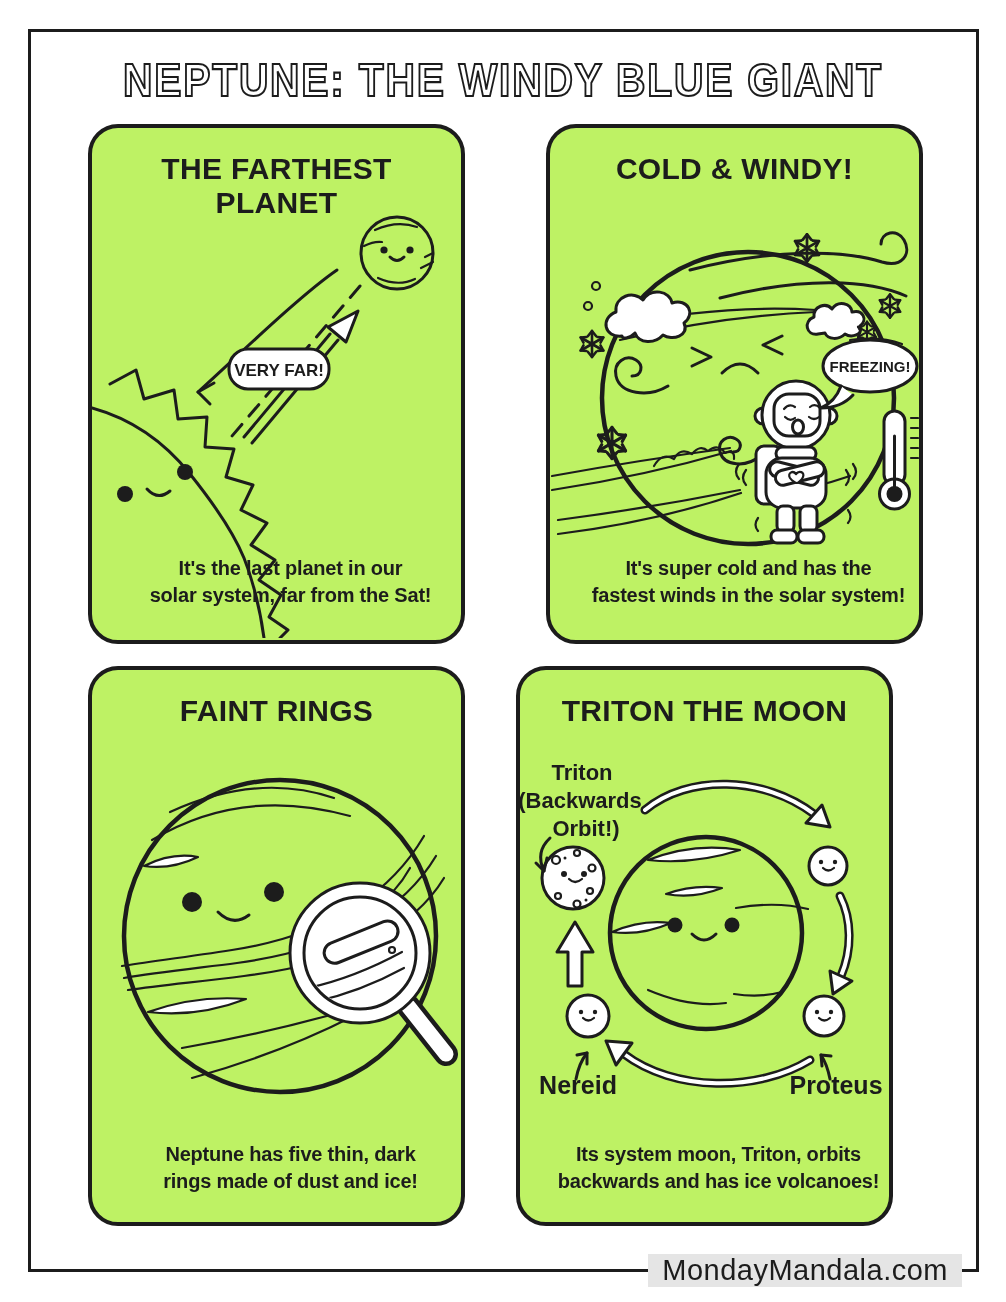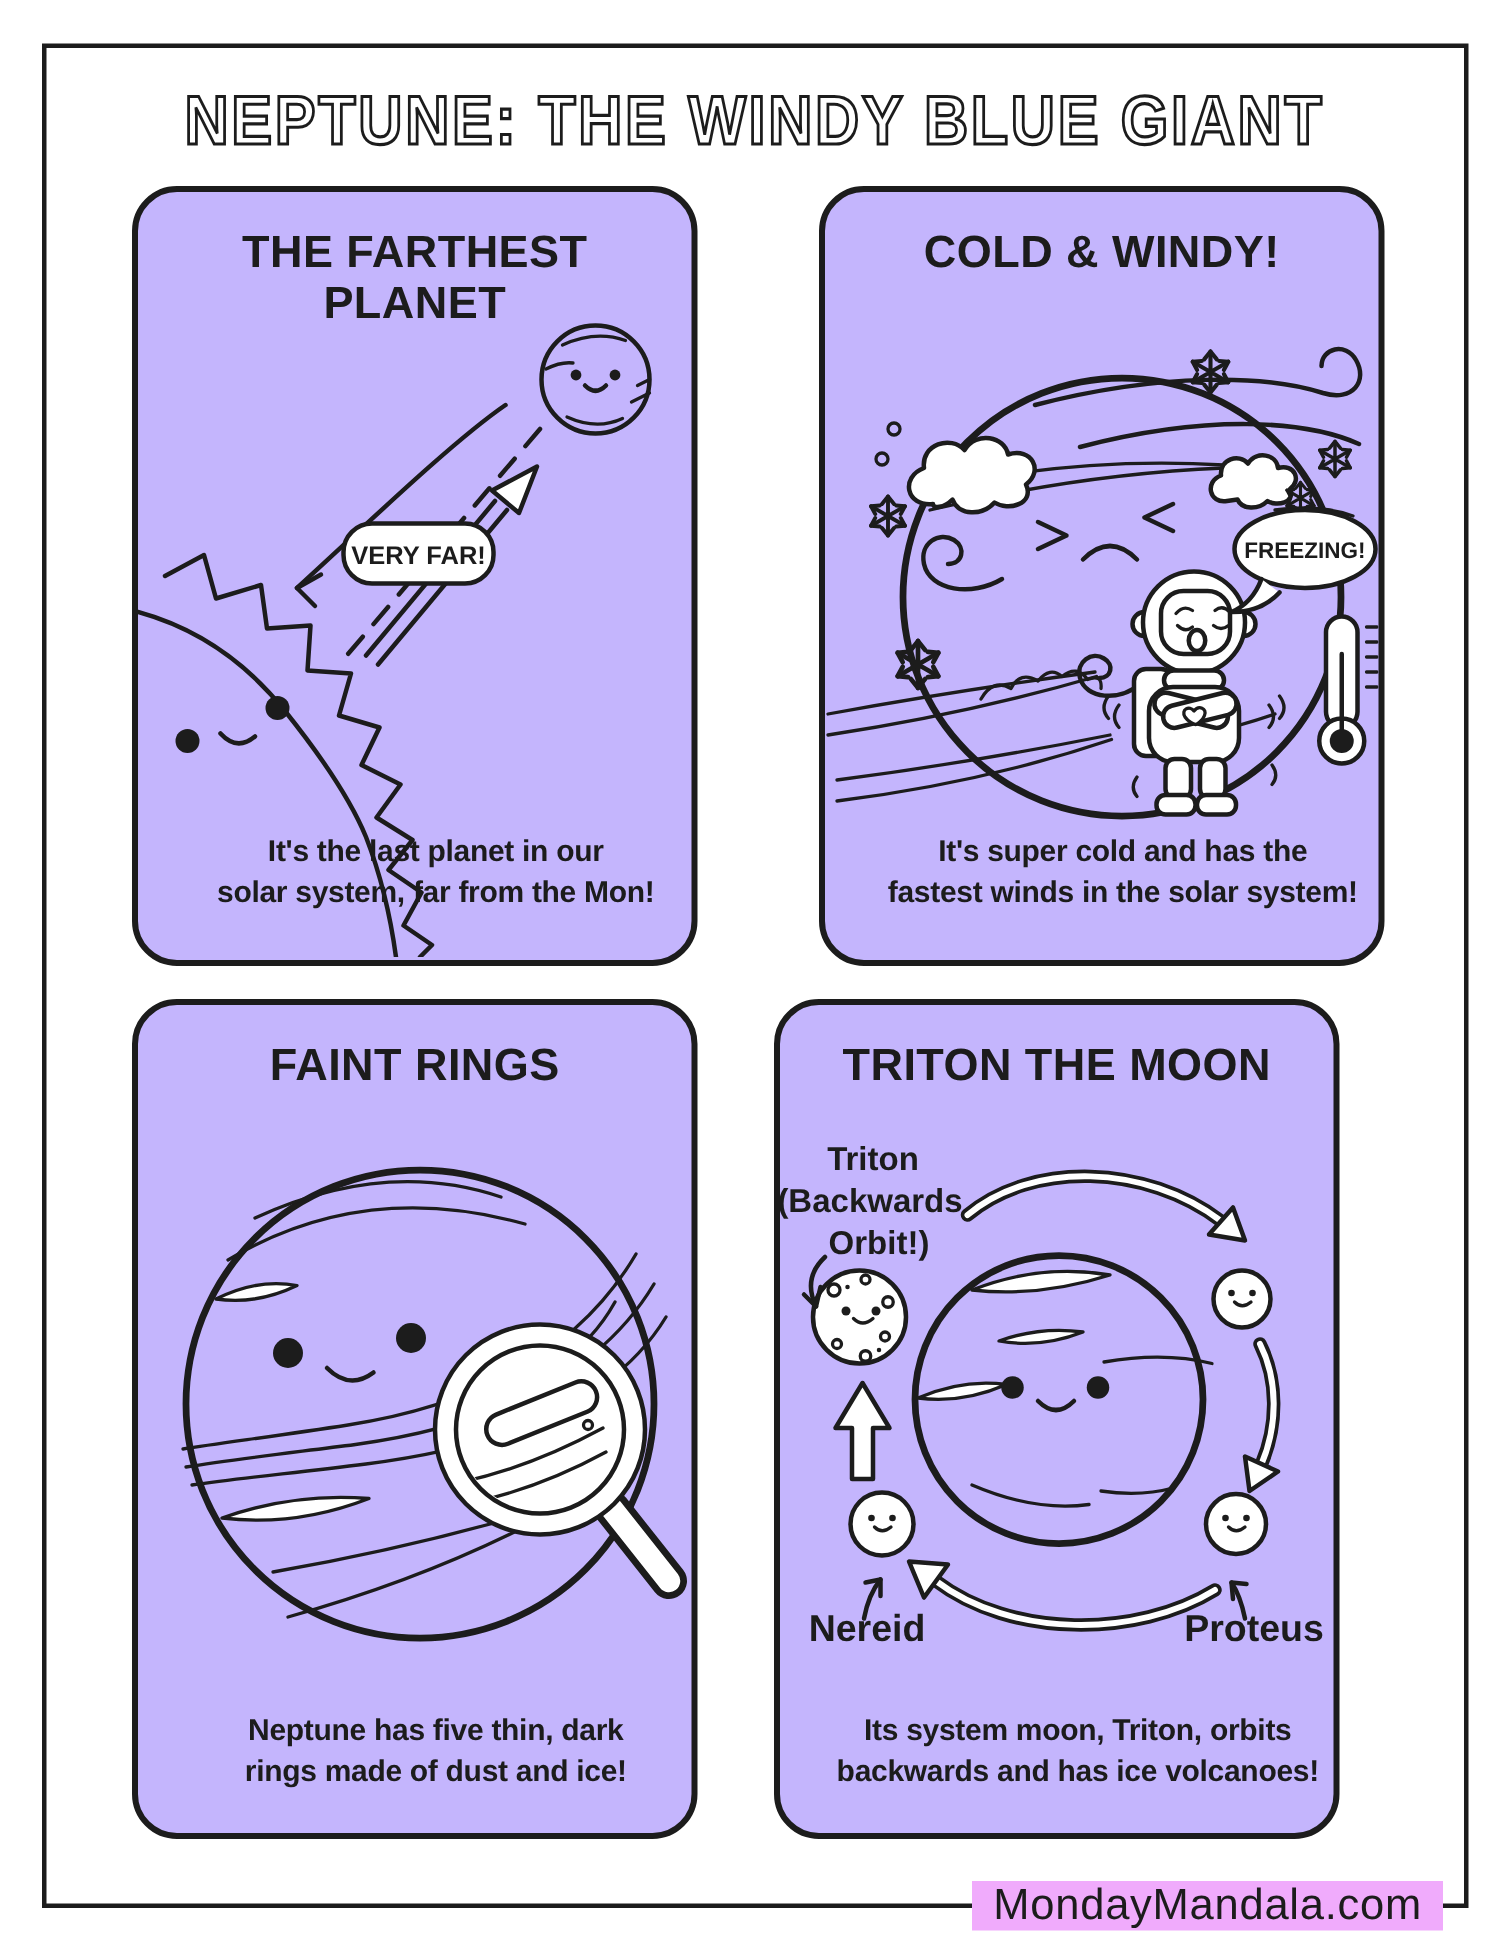--- a/index.html
+++ b/index.html
@@ -3,21 +3,21 @@
 <meta charset="utf-8">
 <style>
   html,body{margin:0;padding:0;background:#e8e8e8;}
   .sheet{position:relative;width:1006px;height:1302px;background:#ffffff;overflow:hidden;
          font-family:"Liberation Sans",sans-serif;color:#1c1c1c;padding-left:12px;}
   .outer-border{position:absolute;left:28px;top:29px;width:951px;height:1243px;
                 border:3px solid #1c1c1c;box-sizing:border-box;}
   .title-svg{position:absolute;left:28px;top:42px;width:950px;height:64px;}
   .outline-title{font-family:"Liberation Sans",sans-serif;font-weight:700;font-size:46px;
                  fill:#ffffff;stroke:#1c1c1c;stroke-width:2.1px;letter-spacing:2px;}
-  .panel{position:absolute;border:4px solid #1c1c1c;border-radius:30px;background:#c4b5fd;box-sizing:border-box;}
+  .panel{position:absolute;border:4px solid #1c1c1c;border-radius:30px;background:#bef264;box-sizing:border-box;}
   .p1{left:88px;top:124px;width:377px;height:520px;}
   .p2{left:546px;top:124px;width:377px;height:520px;}
   .p3{left:88px;top:666px;width:377px;height:560px;}
   .p4{left:516px;top:666px;width:377px;height:560px;}
   .heading{margin:24px 6px 0;text-align:center;font-size:30px;font-weight:700;letter-spacing:0.3px;}
   .caption{position:absolute;left:0;right:0;text-align:center;font-size:20px;font-weight:700;
            line-height:1.38;letter-spacing:-0.2px;z-index:2;margin-left:28px;}
   .p1 .caption,.p2 .caption{bottom:30px;}
   .p3 .caption,.p4 .caption{bottom:26px;}
   .illus{position:absolute;left:0;z-index:1;}
@@ -28,21 +28,21 @@
   .illus .wf{fill:#ffffff;}
   .illus .fill{fill:#1c1c1c;stroke:none;}
   .illus .thick{stroke-width:4.5;}
   .illus .thin{stroke-width:2.2;}
   .illus .shaft-o{stroke-width:9;}
   .illus .shaft-i{stroke:#ffffff;stroke-width:4;}
   .illus .handle-o{stroke-width:24;}
   .illus .handle-i{stroke:#ffffff;stroke-width:15;}
   .illus .flakeln{stroke-width:2.6;}
   .illus text{stroke:none;fill:#1c1c1c;font-family:"Liberation Sans",sans-serif;font-weight:700;}
-  .footer{position:absolute;top:1254px;right:56px;background:#f0abfc;padding:0 14px;
+  .footer{position:absolute;top:1254px;right:56px;background:#e5e5e5;padding:0 14px;
           font-size:29px;font-weight:400;letter-spacing:0.5px;z-index:3;}
 </style>
 </head>
 <body>
 
 <div class="sheet">
   <div class="outer-border"></div>
 
   <svg class="title-svg">
     <text class="outline-title" x="475" y="54" text-anchor="middle" textLength="760" lengthAdjust="spacingAndGlyphs">NEPTUNE: THE WINDY BLUE GIANT</text>
@@ -85,21 +85,21 @@
       <g>
         <path d="M18 198 L 44 184 L 52 213 L 82 204 L 86 233 L 115 231 L 113 261 L 142 263 L 134 291 L 161 299 L 149 324 L 175 337 L 159 359 L 183 374 L 167 394 L 189 409 L 177 431 L 196 444 L 188 452"></path>
         <path d="M0 222 Q 58 238 98 288 Q 138 338 152 372 Q 166 408 172 452"></path>
         <circle class="fill" cx="33" cy="308" r="8"></circle>
         <circle class="fill" cx="93" cy="286" r="8"></circle>
         <path d="M55 303 q 11 12 23 2"></path>
       </g>
     </svg>
     <div class="caption">
       <div>It's the last planet in our</div>
-      <div>solar system, far from the Mon!</div>
+      <div>solar system, far from the Sat!</div>
     </div>
   </section>
 
   <section class="panel p2">
     <h2 class="heading">COLD &amp; WINDY!</h2>
     <svg class="illus" width="369" height="356" viewBox="0 0 369 356">
       <defs>
         <g id="flake">
           <path class="flakeln" d="M0 -13 L0 13 M-11.3 -6.5 L11.3 6.5 M-11.3 6.5 L11.3 -6.5"></path>
           <path class="flakeln" d="M0 -13 L-4 -8 M0 -13 L4 -8 M0 13 L-4 8 M0 13 L4 8 M-11.3 -6.5 L-5.5 -7 M-11.3 -6.5 L-8.5 -1.3 M11.3 6.5 L5.5 7 M11.3 6.5 L8.5 1.3 M-11.3 6.5 L-5.5 7 M-11.3 6.5 L-8.5 1.3 M11.3 -6.5 L5.5 -7 M11.3 -6.5 L8.5 -1.3"></path>

